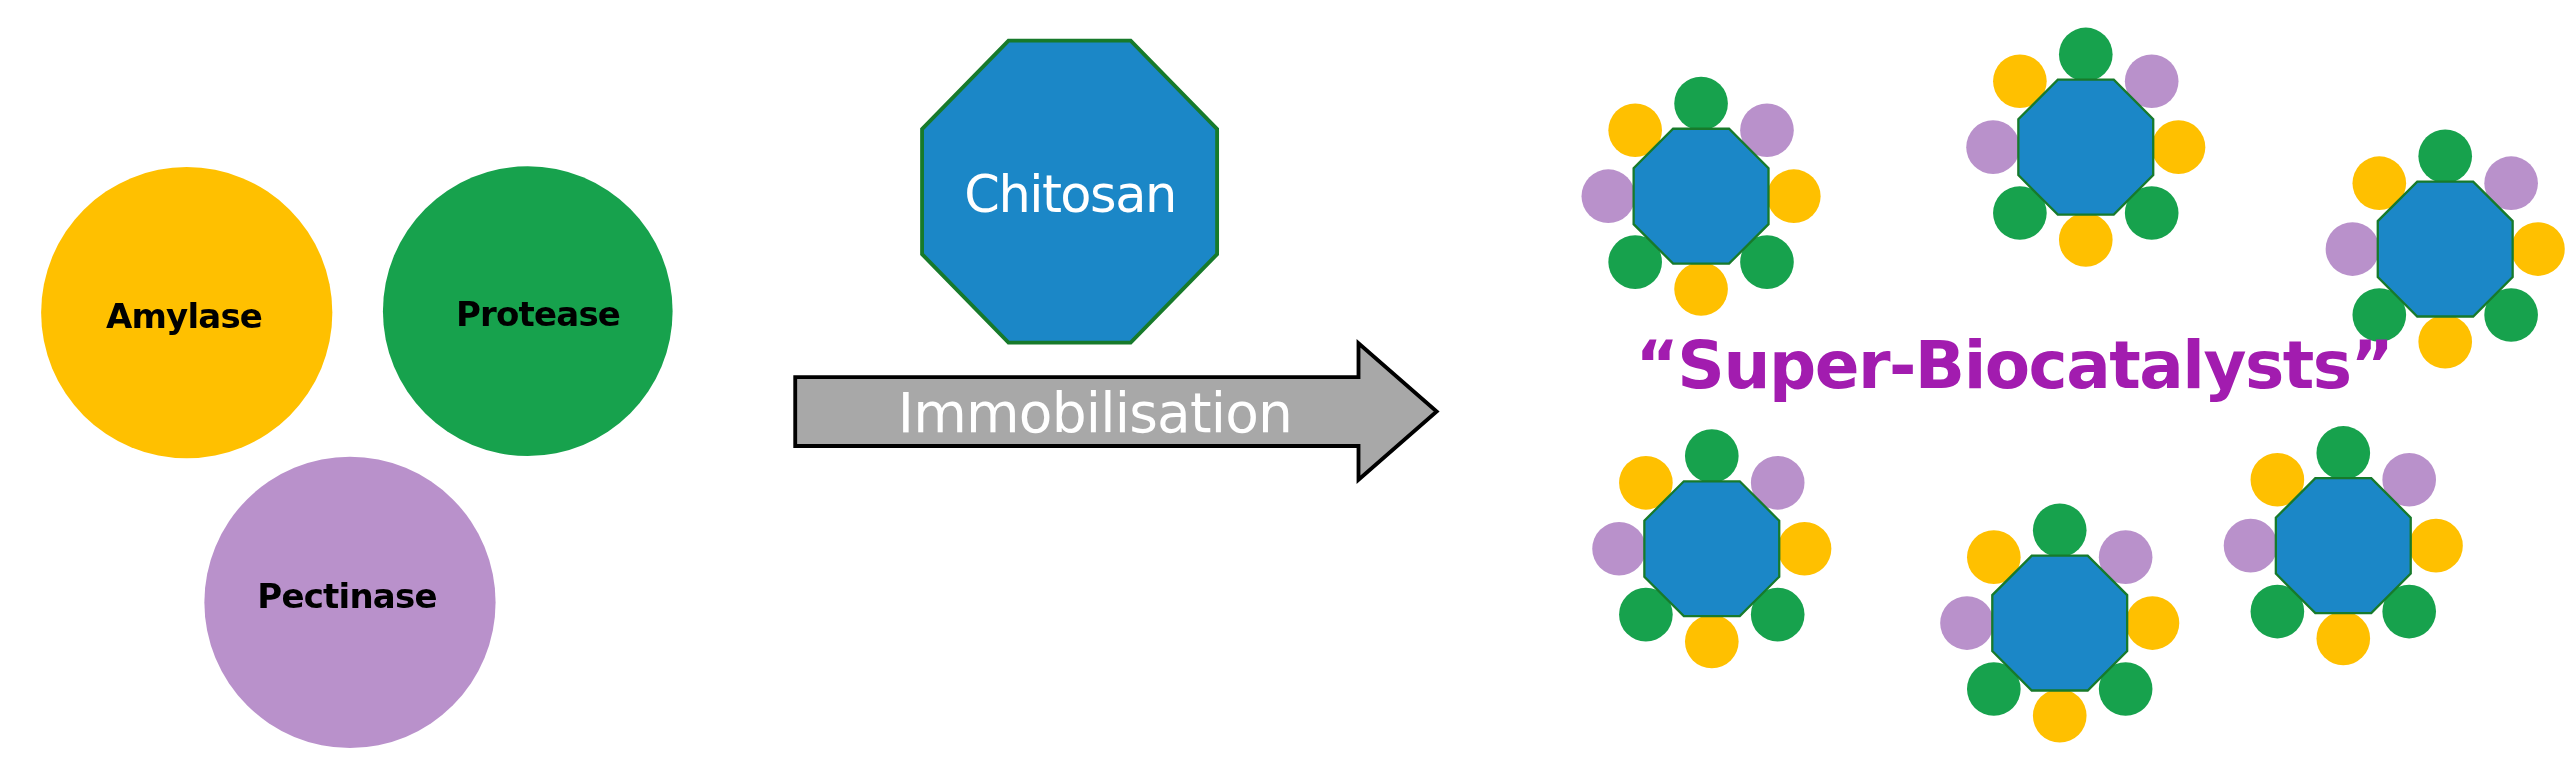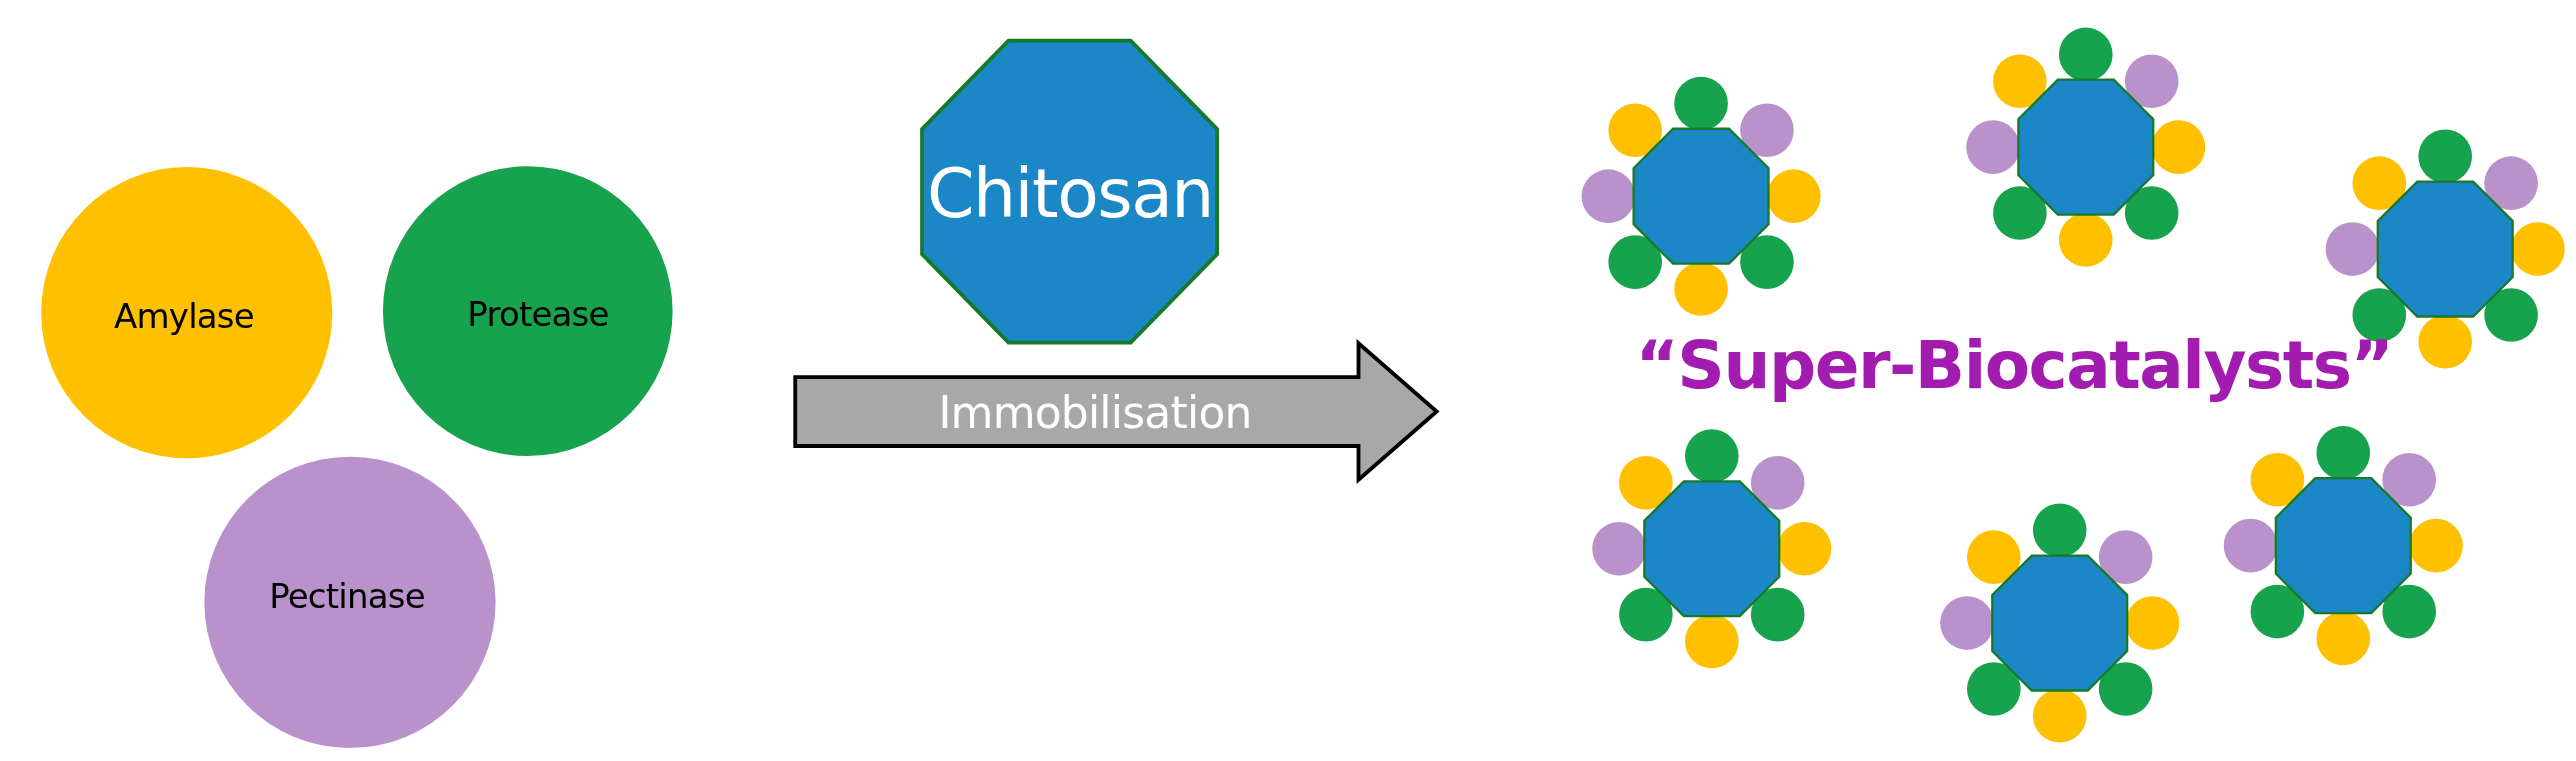--- a/index.html
+++ b/index.html
@@ -23,32 +23,32 @@
   }
   .label {
     position: absolute;
     transform: translate(-50%, -50%);
     white-space: nowrap;
     text-align: center;
     line-height: 1;
   }
   .enzyme-label {
     font-size: 34px;
-    font-weight: 400;
+    font-weight: 700;
     color: #000000;
     letter-spacing: -0.8px;
   }
   .carrier-label {
-    font-size: 68px;
+    font-size: 51px;
     font-weight: 400;
     color: #ffffff;
     letter-spacing: -1.5px;
   }
   .arrow-label {
-    font-size: 44px;
+    font-size: 55px;
     font-weight: 400;
     color: #ffffff;
     letter-spacing: -0.8px;
   }
   .super-caption {
     font-size: 66px;
     font-weight: 700;
     color: #a21caf;
     letter-spacing: -1.5px;
   }

